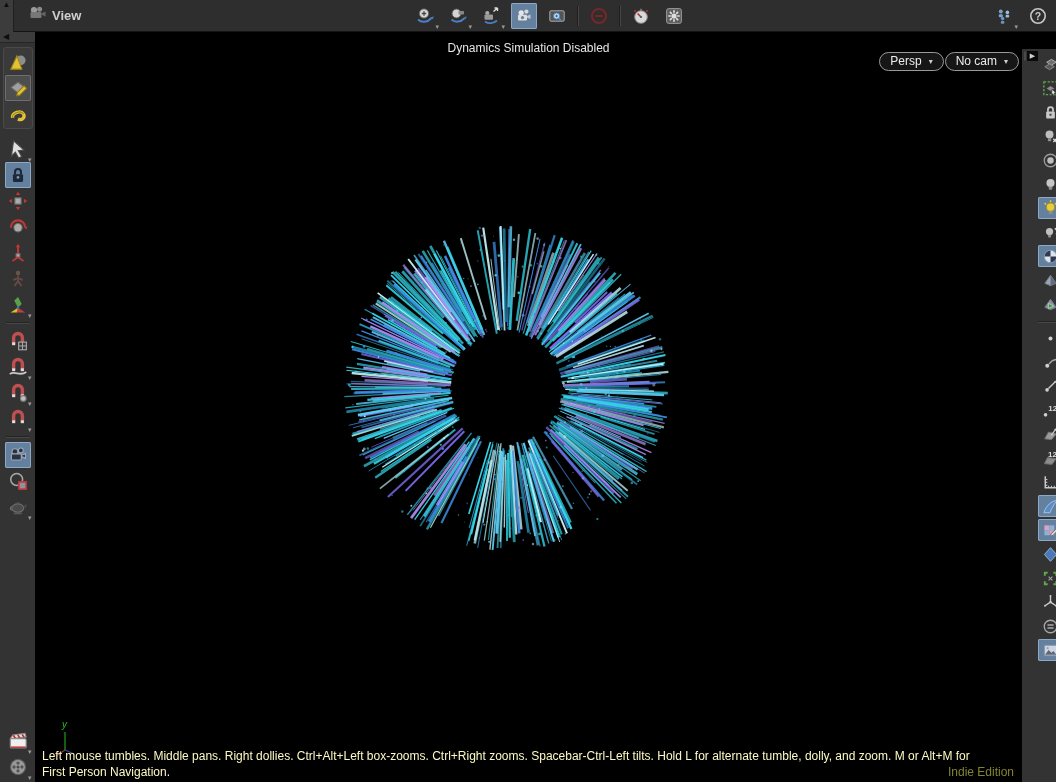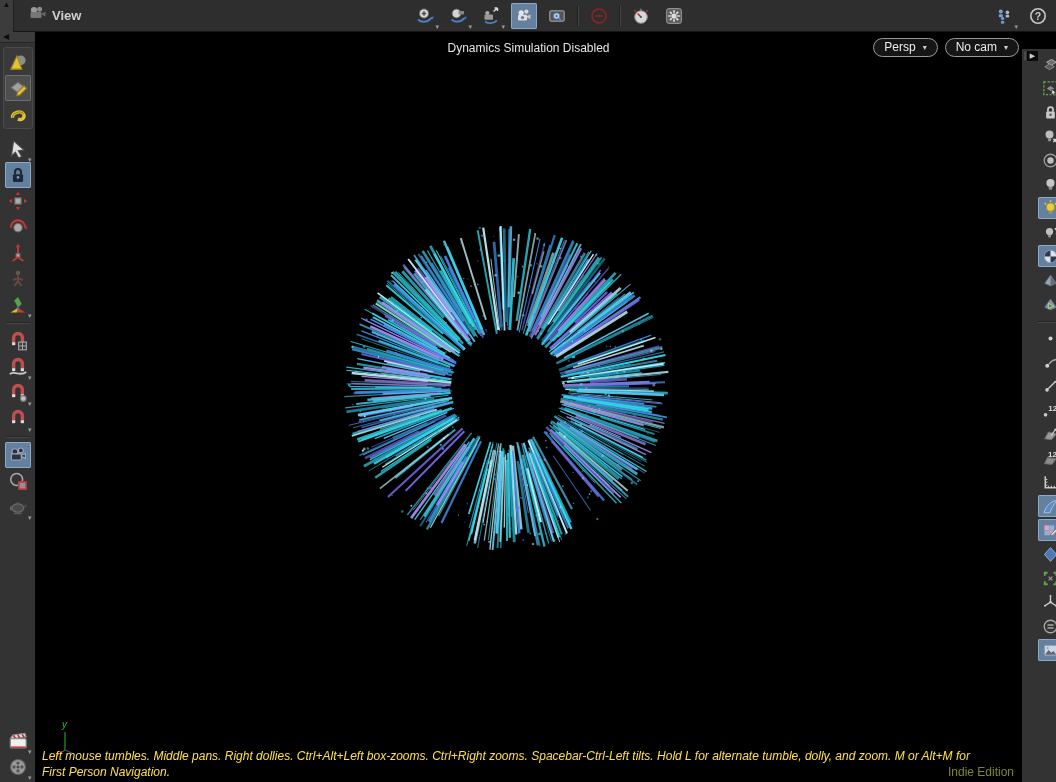--- a/index.html
+++ b/index.html
@@ -50,28 +50,28 @@
   #right-col .tbtn{width:24px;height:22px;margin-bottom:2px;}
   #right-bottom{margin-top:auto;display:flex;flex-direction:column;align-items:center;padding-bottom:1px;}
   #right-bottom .tbtn{width:24px;height:22px;margin-bottom:2px;}
   #vscroll-thumb{width:26px;height:7px;background:#5578a0;border-radius:2px;margin:3px 0 2px;cursor:pointer;}
   #vscroll-down{color:#8a8a8a;font-size:9px;line-height:9px;cursor:pointer;}
 
   
   #viewport{position:absolute;left:35px;top:32px;width:987px;height:750px;background:#000;overflow:hidden;}
   #status-text{position:absolute;top:9px;left:50%;transform:translateX(-50%);
         color:#e5e5e5;font-size:12px;white-space:nowrap;}
-  #cam-pills{position:absolute;top:6px;right:3px;display:flex;gap:7px;}
+  #cam-pills{position:absolute;top:20px;right:3px;display:flex;gap:1px;}
   .pill{display:flex;align-items:center;gap:7px;border:1px solid #9a9a9a;border-radius:10px;
         background:#161616;color:#ececec;font-size:12px;padding:1px 10px 2px;cursor:pointer;white-space:nowrap;}
   .pill .arr{font-size:8px;color:#cfcfcf;}
   #sim-svg{position:absolute;left:0;top:0;width:987px;height:750px;pointer-events:none;}
   #axis-gizmo{position:absolute;left:12px;bottom:22px;pointer-events:none;}
   #axis-gizmo text{font-family:"Liberation Sans",sans-serif;font-size:10px;font-style:italic;}
-  #help-text{position:absolute;left:7px;bottom:2px;width:942px;color:#fde047;font-size:12px;line-height:1.28;font-style:italic;}
+  #help-text{position:absolute;left:7px;bottom:2px;width:942px;color:#fef9c3;font-size:12px;line-height:1.28;}
   #edition{position:absolute;right:8px;bottom:3px;color:#84842f;font-size:12px;}
 </style>
 </head>
 <body>
 
 <div id="app">
 
   <div id="topbar">
     <div id="topbar-collapse">
       <span>▲</span>

